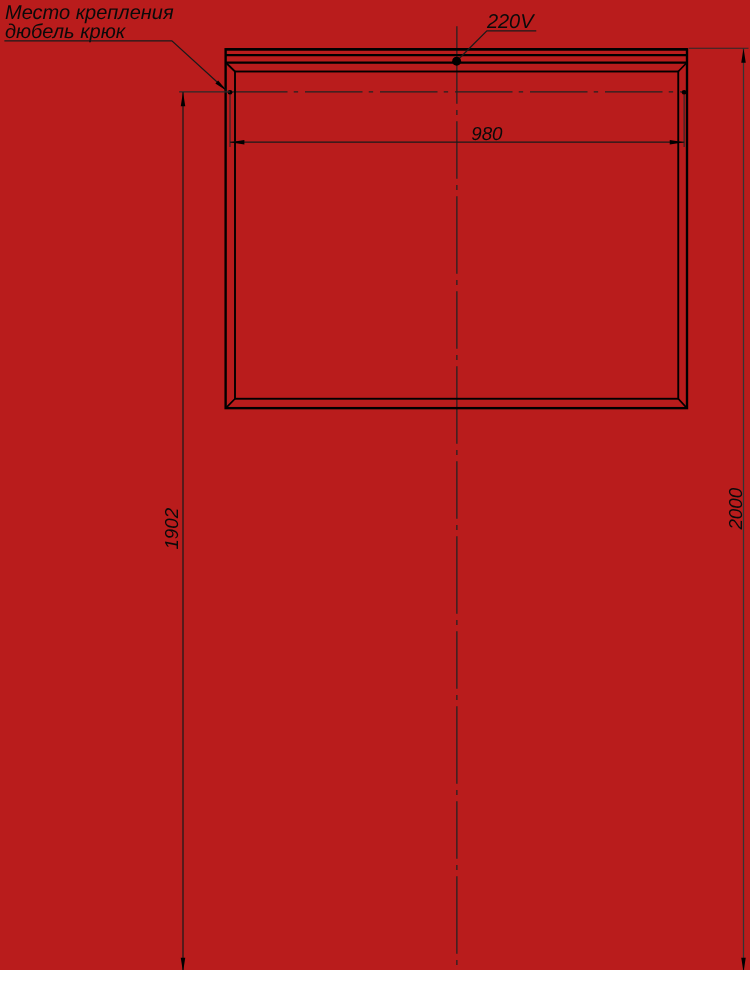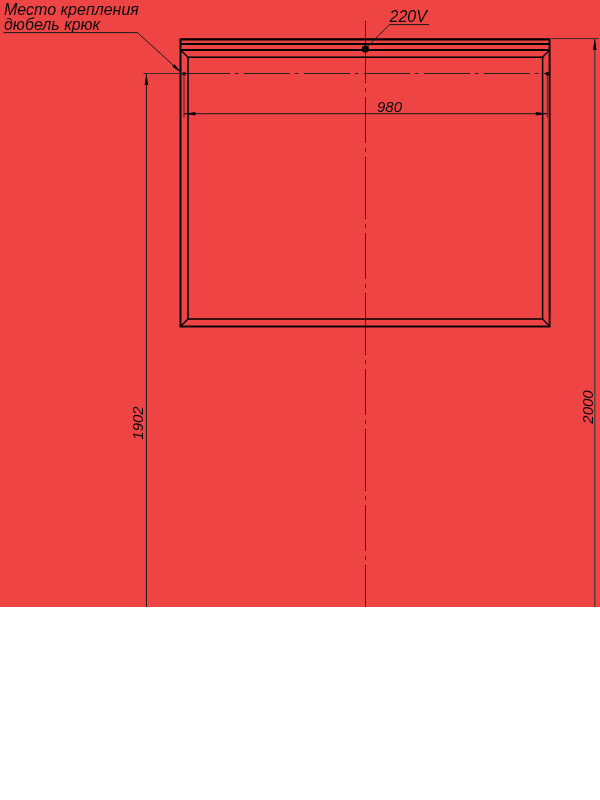--- a/index.html
+++ b/index.html
@@ -1,16 +1,16 @@
 <!DOCTYPE html>
 <html><head>
 <meta charset="utf-8">
 <style>
   html,body{margin:0;padding:0;background:#ffffff;}
-  .sheet{width:600px;height:607px;position:relative;background:#ef4444;overflow:hidden;}
+  .sheet{width:600px;height:776px;position:relative;background:#b91c1c;overflow:hidden;}
   text{font-family:"Liberation Sans", sans-serif;font-style:italic;fill:#0a0a0a;}
 </style>
 </head>
 <body>
 <div class="sheet">
 <svg width="600" height="800" viewBox="0 0 600 800" xmlns="http://www.w3.org/2000/svg">
 
   <path d="M365.5 21 L365.5 798" stroke="#222" stroke-width="1" fill="none" stroke-dasharray="62 5 4 5 46 5 4 5"></path>
 
   <path d="M184 73.5 L548 73.5" stroke="#222" stroke-width="1" fill="none" stroke-dasharray="46 5 3.5 5.5"></path>

